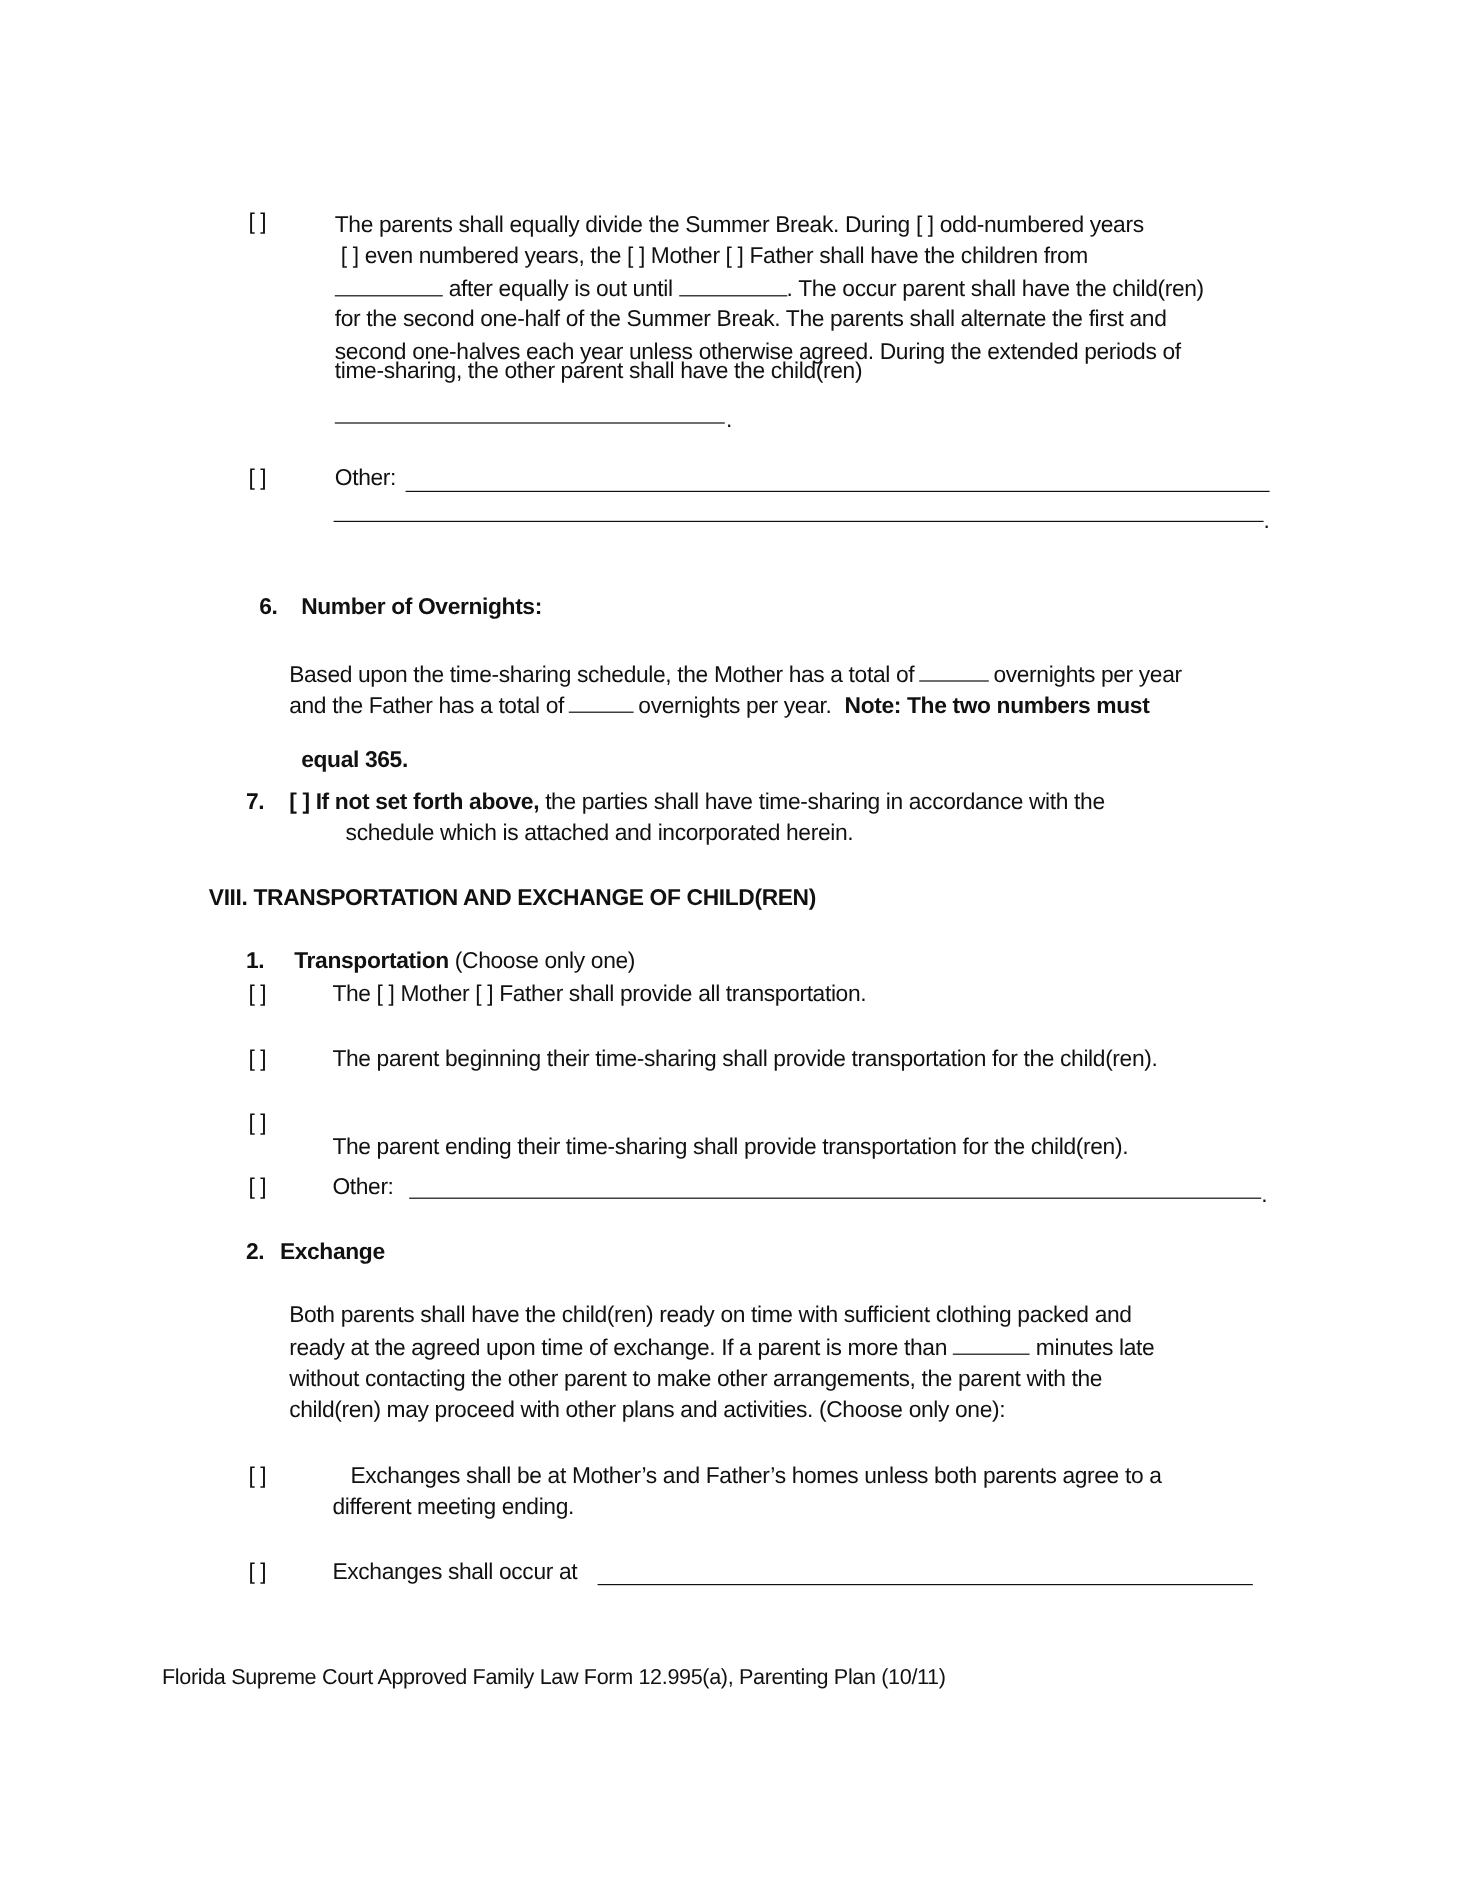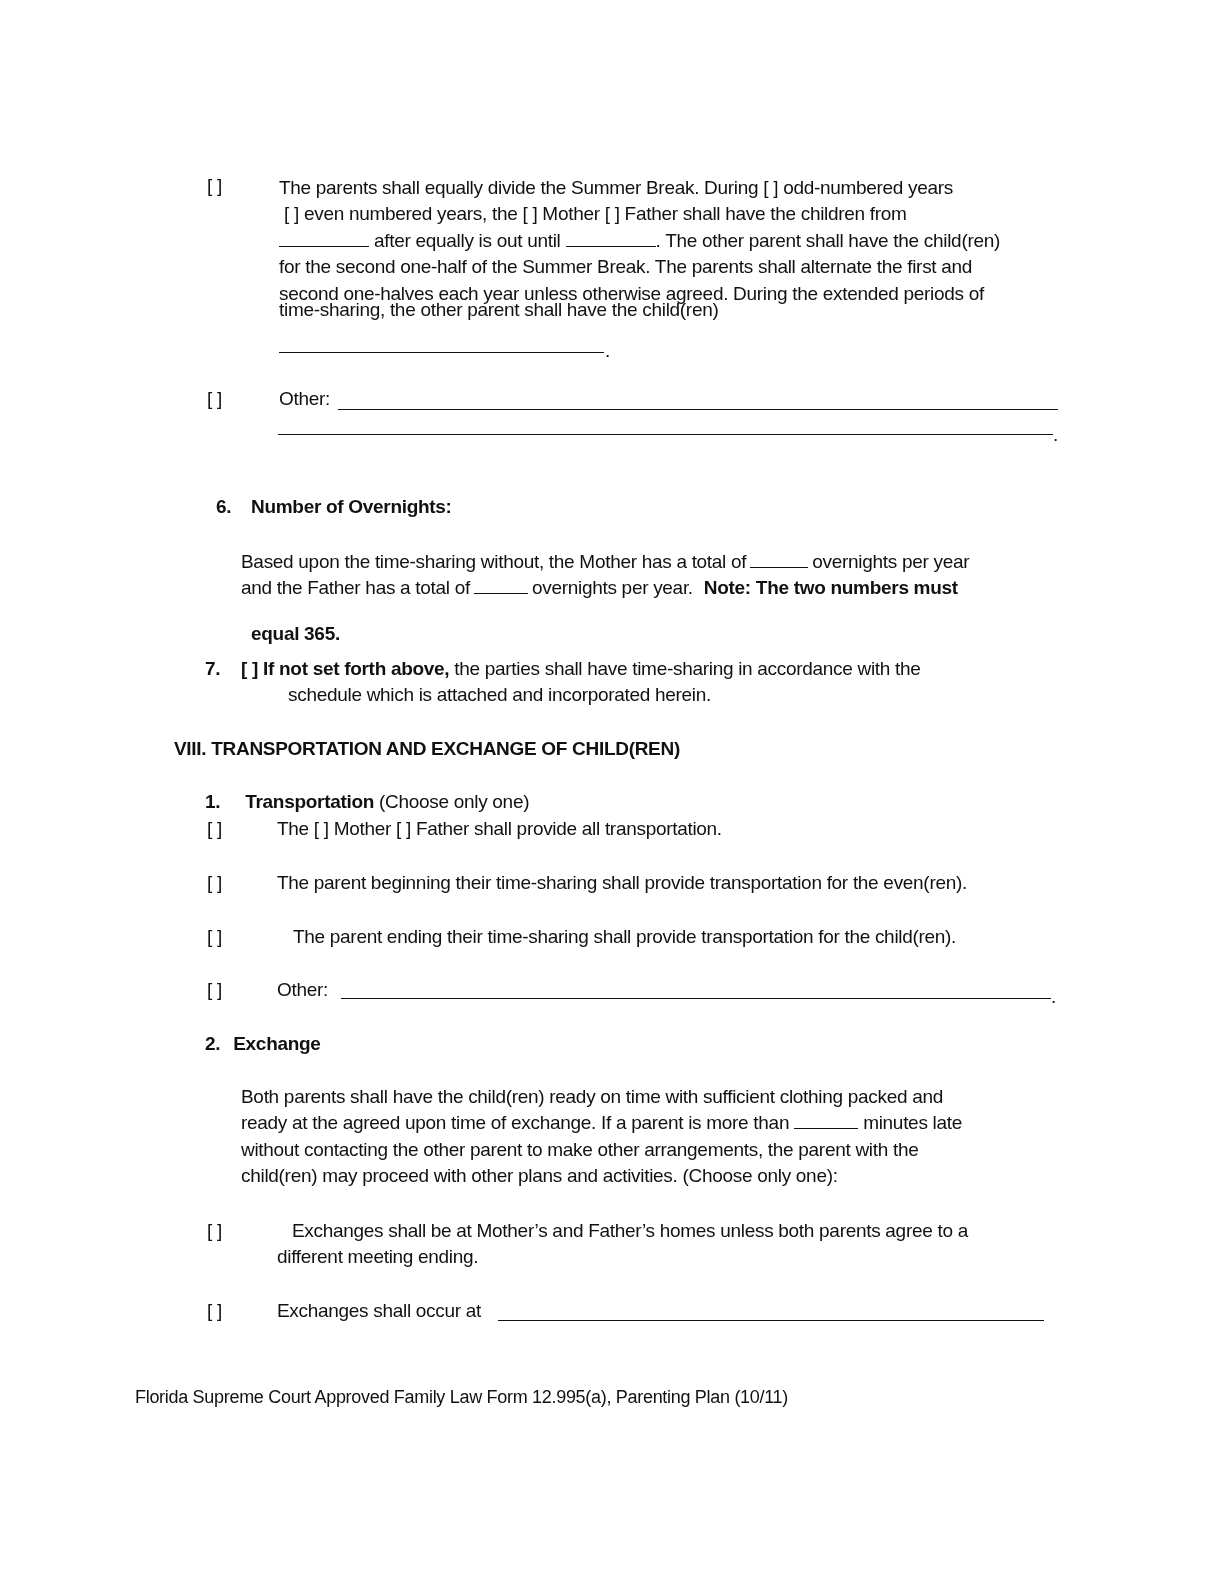--- a/index.html
+++ b/index.html
@@ -17,38 +17,38 @@
   </style>
 </head>
 <body>
 
 <span class="chk" style="left:207px;top:173px;">[ ]</span>
 <div class="line" style="left:279px;top:175px;">The parents shall equally divide the Summer Break. During [   ] odd-numbered years</div>
 <div class="line" style="left:284px;top:201px;">[ ] even numbered years, the [  ] Mother [   ] Father shall have the children from</div>
 <div class="line" style="left:279px;top:228px;">
   <span class="blank" style="width:90px;"></span>
   <span>after equally is out until</span>
-  <span class="blank" style="width:90px;"></span><span>. The other parent shall have the child(ren)</span>
+  <span class="blank" style="width:90px;"></span><span>. The occur parent shall have the child(ren)</span>
 </div>
 <div class="line" style="left:279px;top:254px;">for the second one-half of the Summer Break.  The parents shall alternate the first and</div>
 <div class="line" style="left:279px;top:281px;">second one-halves each year unless otherwise agreed.  During the extended periods of</div>
 <div class="line" style="left:279px;top:297px;">time-sharing, the other parent shall have the child(ren)</div>
 <div class="rule" style="left:279px;top:352px;width:325px;"></div>
 <span class="dot" style="left:605px;top:338px;">.</span>
 
 <span class="chk" style="left:207px;top:386px;">[ ]</span>
 <span class="line" style="left:279px;top:386px;">Other:</span>
 <div class="rule" style="left:338px;top:409px;width:720px;"></div>
 <div class="rule" style="left:278px;top:434px;width:775px;"></div>
 <span class="dot" style="left:1053px;top:422px;">.</span>
 
 <span class="line b" style="left:216px;top:494px;">6.</span>
 <span class="line b" style="left:251px;top:494px;">Number of Overnights:</span>
 <div class="line" style="left:241px;top:549px;">
-  <span>Based upon the time-sharing without, the Mother has a total of</span><span class="blank" style="width:58px;margin:0 4px;"></span><span>overnights per year</span>
+  <span>Based upon the time-sharing schedule, the Mother has a total of</span><span class="blank" style="width:58px;margin:0 4px;"></span><span>overnights per year</span>
 </div>
 <div class="line" style="left:241px;top:575px;">
   <span>and the Father has a total of</span><span class="blank" style="width:54px;margin:0 4px;"></span><span>overnights per year.</span>
   <span class="b" style="margin-left:6px;">Note: The two numbers must</span>
 </div>
 <div class="line b" style="left:251px;top:601px;margin-top:20px;">equal 365.</div>
 
 <span class="line b" style="left:205px;top:656px;">7.</span>
 <div class="line" style="left:241px;top:656px;">
   <span class="b">[   ]</span>
@@ -60,24 +60,24 @@
 
 <div class="line" style="left:205px;top:789px;">
   <span class="b">1.</span>
   <span class="b" style="margin-left:20px;">Transportation</span><span> (Choose only one)</span>
 </div>
 
 <span class="chk" style="left:207px;top:816px;">[ ]</span>
 <span class="line" style="left:277px;top:816px;">The [ ] Mother [   ] Father shall provide all transportation.</span>
 
 <span class="chk" style="left:207px;top:870px;">[ ]</span>
-<span class="line" style="left:277px;top:870px;">The parent beginning their time-sharing shall provide transportation for the even(ren).</span>
+<span class="line" style="left:277px;top:870px;">The parent beginning their time-sharing shall provide transportation for the child(ren).</span>
 
 <span class="chk" style="left:207px;top:924px;">[ ]</span>
-<span class="line" style="left:277px;top:924px;margin-left:16px;">The parent ending their time-sharing shall provide transportation for the child(ren).</span>
+<span class="line" style="left:277px;top:944px;">The parent ending their time-sharing shall provide transportation for the child(ren).</span>
 
 <span class="chk" style="left:207px;top:977px;">[ ]</span>
 <span class="line" style="left:277px;top:977px;">Other:</span>
 <div class="rule" style="left:341px;top:998px;width:710px;"></div>
 <span class="dot" style="left:1051px;top:984px;">.</span>
 
 <div class="line b" style="left:205px;top:1031px;">
   <span>2.</span>
   <span style="margin-left:8px;">Exchange</span>
 </div>

